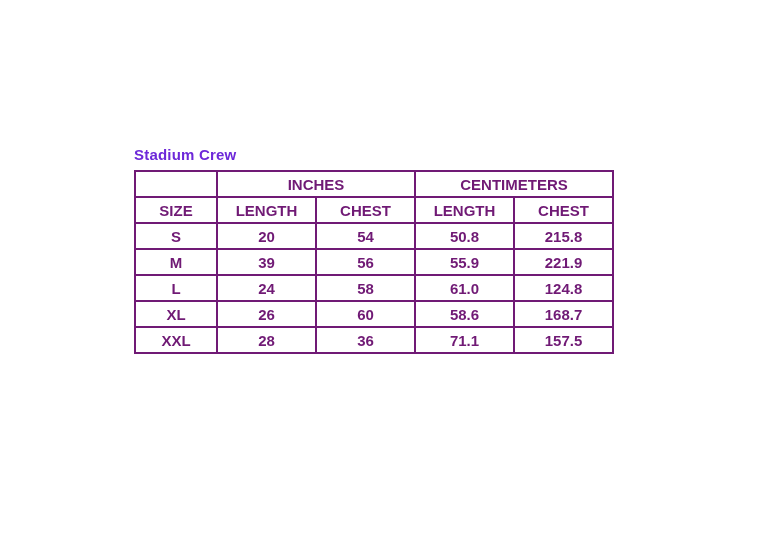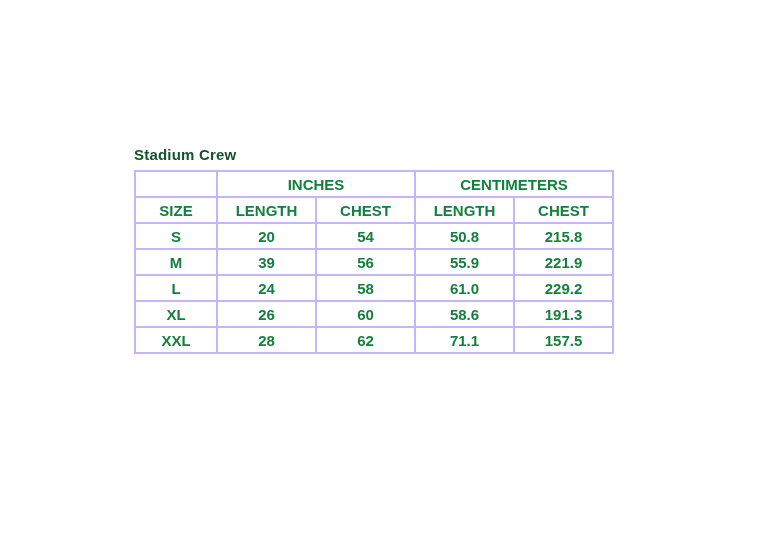--- a/index.html
+++ b/index.html
@@ -19,40 +19,40 @@
     width: 761px;
     height: 558px;
   }
   .title {
     position: absolute;
     left: 134px;
     top: 146px;
     font-size: 15px;
     font-weight: 700;
     letter-spacing: 0.2px;
-    color: #14532d;
+    color: #6d28d9;
   }
   .size-table {
     position: absolute;
     left: 134px;
     top: 170px;
     width: 478px;
     border-collapse: collapse;
     table-layout: fixed;
   }
   .size-table td,
   .size-table th {
-    border: 2px solid #c4b5fd;
+    border: 2px solid #701a75;
     text-align: center;
     vertical-align: middle;
     font-size: 15px;
     font-weight: 700;
     height: 24px;
     padding: 0;
-    color: #15803d;
+    color: #701a75;
     background: #ffffff;
   }
   .col-size   { width: 82px; }
   .col-unit   { width: 99px; }
   .group-head { font-size: 15px; font-weight: 700; }
   .blank-cell { border: 2px solid #000000; }
   .data-cell  { font-weight: 700; }
 </style>
 </head>
 <body>
@@ -96,32 +96,32 @@
         <td class="data-cell">39</td>
         <td class="data-cell">56</td>
         <td class="data-cell">55.9</td>
         <td class="data-cell">221.9</td>
       </tr>
       <tr>
         <td class="data-cell">L</td>
         <td class="data-cell">24</td>
         <td class="data-cell">58</td>
         <td class="data-cell">61.0</td>
-        <td class="data-cell">229.2</td>
+        <td class="data-cell">124.8</td>
       </tr>
       <tr>
         <td class="data-cell">XL</td>
         <td class="data-cell">26</td>
         <td class="data-cell">60</td>
         <td class="data-cell">58.6</td>
-        <td class="data-cell">191.3</td>
+        <td class="data-cell">168.7</td>
       </tr>
       <tr>
         <td class="data-cell">XXL</td>
         <td class="data-cell">28</td>
-        <td class="data-cell">62</td>
+        <td class="data-cell">36</td>
         <td class="data-cell">71.1</td>
         <td class="data-cell">157.5</td>
       </tr>
     </tbody>
   </table>
 
 </div>
 
 </body></html>

